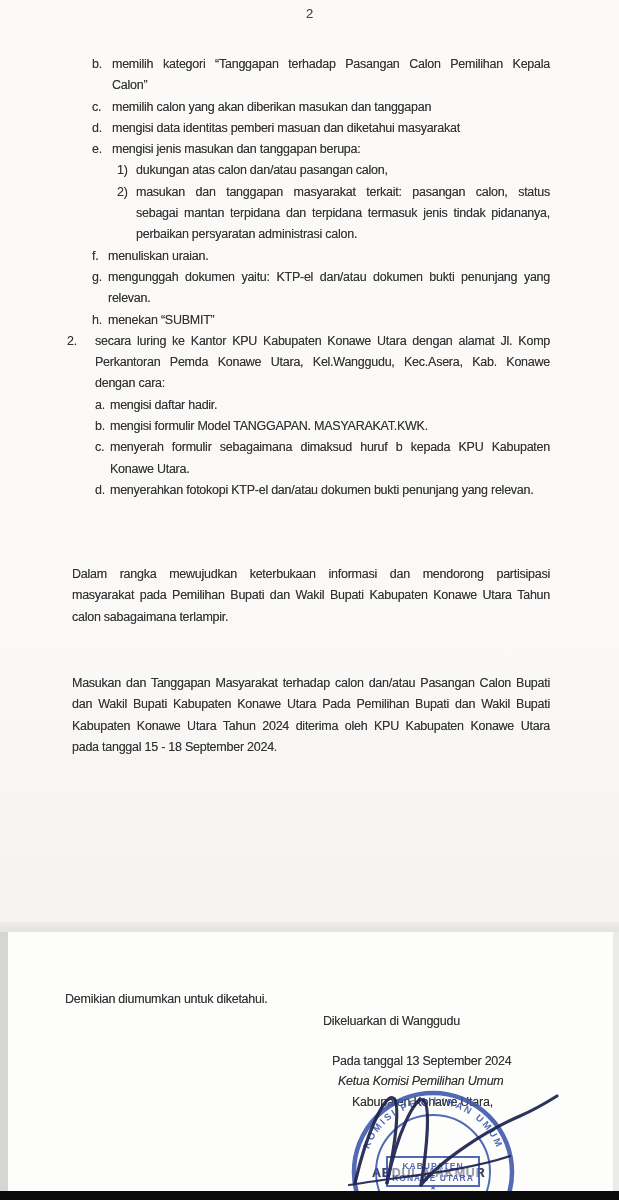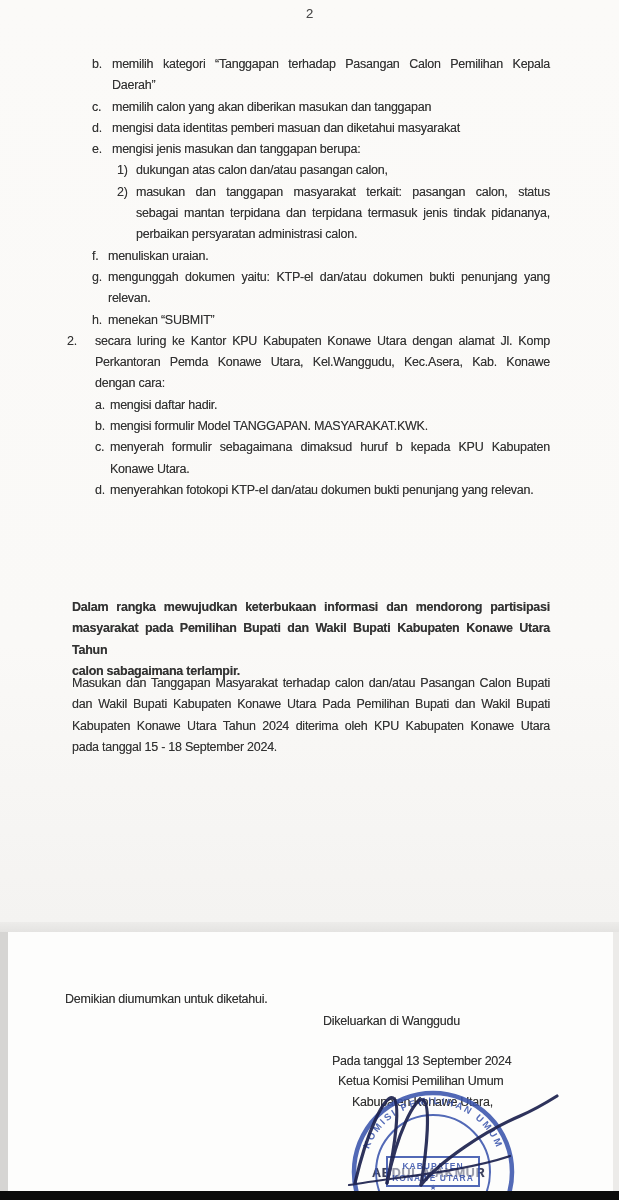--- a/index.html
+++ b/index.html
@@ -19,37 +19,37 @@
   .scan-bottom-left-edge{position:absolute;left:0;top:932px;width:8px;height:259px;background:#d6d5d3;}
   .scan-bottom-right-edge{position:absolute;left:613px;top:932px;width:6px;height:259px;background:#ecebe9;}
   .black-bar{position:absolute;left:0;top:1191px;width:619px;height:9px;background:#0b0b0b;}
 
   
   .txt{font-size:12.5px;line-height:21.3px;letter-spacing:-0.25px;
        text-shadow:0 0 0.6px rgba(60,60,60,.55);}
   .pagenum{position:absolute;left:0;top:6px;width:619px;text-align:center;
        font-size:13px;color:#4b4b4b;text-shadow:0 0 .6px rgba(70,70,70,.5);}
   .content{position:absolute;left:68px;top:54px;width:482px;}
-  .para1{position:absolute;left:72px;top:597px;width:478px;font-weight:bold;}
+  .para1{position:absolute;left:72px;top:564px;width:478px;}
   .para2{position:absolute;left:72px;top:673px;width:478px;}
   .li{position:relative;}
   .li .mk{position:absolute;top:0;}
   .pl44{padding-left:44px;} .pl44 > .mk{left:24px;}
   .pl40{padding-left:40px;} .pl40 > .mk{left:24px;}
   .pl68{padding-left:68px;} .pl68 > .mk{left:49px;}
   .pl27{padding-left:27px;} .pl27 > .mk{left:-1px;}
   .pl42{padding-left:42px;} .pl42 > .mk{left:27px;}
   .ln{text-align:left;}
   .jl{text-align:justify;text-align-last:justify;text-justify:inter-word;}
 
   
   .demikian{position:absolute;left:65px;top:989px;width:300px;}
   .issued{position:absolute;left:323px;top:1011px;width:230px;line-height:20.6px;}
   .issued .ln-1{padding-left:9px;margin-top:19px;}
-  .issued .ln-2{padding-left:15px;}
+  .issued .ln-2{padding-left:15px;font-style:italic;}
   .issued .ln-3{padding-left:29px;}
   .signer{position:absolute;left:372px;top:1166px;width:130px;
     font-size:12.5px;font-weight:700;letter-spacing:.8px;color:#3a3f5c;
     text-shadow:0 0 .8px rgba(50,55,90,.6);z-index:2;}
   .sealwrap{position:absolute;left:335px;top:1086px;width:225px;height:105px;
     overflow:hidden;z-index:3;pointer-events:none;}
 </style>
 </head>
 <body>
 
@@ -61,21 +61,21 @@
   <div class="scan-bottom-left-edge"></div>
   <div class="scan-bottom-right-edge"></div>
 
   <div class="pagenum">2</div>
 
   <div class="content txt">
 
     <div class="li pl44">
       <span class="mk">b.</span>
       <div class="ln jl">memilih kategori “Tanggapan terhadap Pasangan Calon Pemilihan Kepala</div>
-      <div class="ln">Daerah”</div>
+      <div class="ln">Calon”</div>
     </div>
 
     <div class="li pl44">
       <span class="mk">c.</span>
       <div class="ln">memilih calon yang akan diberikan masukan dan tanggapan</div>
     </div>
 
     <div class="li pl44">
       <span class="mk">d.</span>
       <div class="ln">mengisi data identitas pemberi masuan dan diketahui masyarakat</div>

